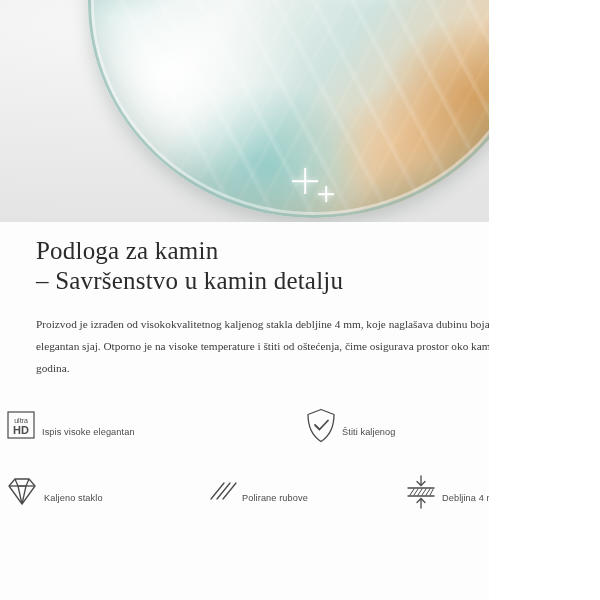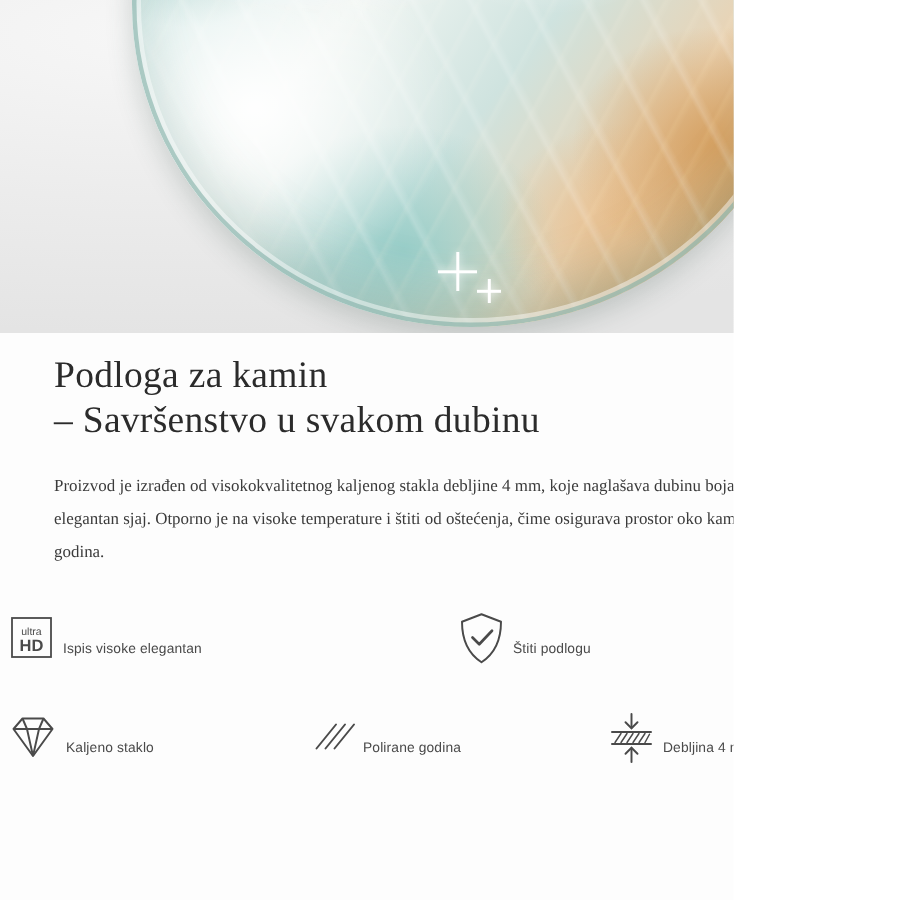--- a/index.html
+++ b/index.html
@@ -188,21 +188,21 @@
       <div class="gloss"></div>
       <div class="rim"></div>
     </div>
     <span class="sparkle s1"></span>
     <span class="sparkle s2"></span>
   </div>
 
   <div class="content">
     <h1 class="headline">
       <span>Podloga za kamin</span>
-      <span class="l2">– Savršenstvo u svakom dubinu</span>
+      <span class="l2">– Savršenstvo u kamin detalju</span>
     </h1>
     <p class="body-copy">Proizvod je izrađen od visokokvalitetnog kaljenog stakla debljine 4 mm, koje naglašava dubinu boja otiska i pruža elegantan sjaj. Otporno je na visoke temperature i štiti od oštećenja, čime osigurava prostor oko kamina na dugi niz godina.</p>
   </div>
 
   <div class="features">
 
     <div class="feature-row">
 
 
       <div class="feature">
@@ -216,21 +216,21 @@
         <div class="caption">Ispis visoke elegantan</div>
       </div>
 
       <div class="feature">
         <div class="glyph">
           <svg width="42" height="42" viewBox="0 0 42 42">
             <path d="M21 4.5 L34 9.5 C34 22 29.5 31 21 36.5 C12.5 31 8 22 8 9.5 Z" fill="none" stroke="#4a4a4a" stroke-width="1.3" stroke-linejoin="round"></path>
             <path d="M15 20 l4.5 4.5 L28 15.5" fill="none" stroke="#4a4a4a" stroke-width="1.8" stroke-linecap="round" stroke-linejoin="round"></path>
           </svg>
         </div>
-        <div class="caption">Štiti podlogu</div>
+        <div class="caption">Štiti kaljenog</div>
       </div>
 
     </div>
 
     <div class="feature-row row2">
 
       <div class="feature">
         <div class="glyph">
           <svg width="44" height="40" viewBox="0 0 44 40">
             <g fill="none" stroke="#4a4a4a" stroke-width="1.3" stroke-linejoin="round">
@@ -248,21 +248,21 @@
       <div class="feature">
         <div class="glyph">
           <svg width="42" height="40" viewBox="0 0 42 40">
             <g stroke="#4a4a4a" stroke-width="1.3" stroke-linecap="round">
               <line x1="11" y1="27" x2="24" y2="11"></line>
               <line x1="17" y1="27" x2="30" y2="11"></line>
               <line x1="23" y1="27" x2="36" y2="11"></line>
             </g>
           </svg>
         </div>
-        <div class="caption">Polirane godina</div>
+        <div class="caption">Polirane rubove</div>
       </div>
 
       <div class="feature">
         <div class="glyph">
           <svg width="42" height="42" viewBox="0 0 42 42">
             <g stroke="#4a4a4a" stroke-width="1.3" stroke-linecap="round" fill="none">
               <line x1="21" y1="5" x2="21" y2="14"></line>
               <path d="M17 10.5 L21 14.5 L25 10.5"></path>
               <line x1="21" y1="37" x2="21" y2="28"></line>
               <path d="M17 31.5 L21 27.5 L25 31.5"></path>

